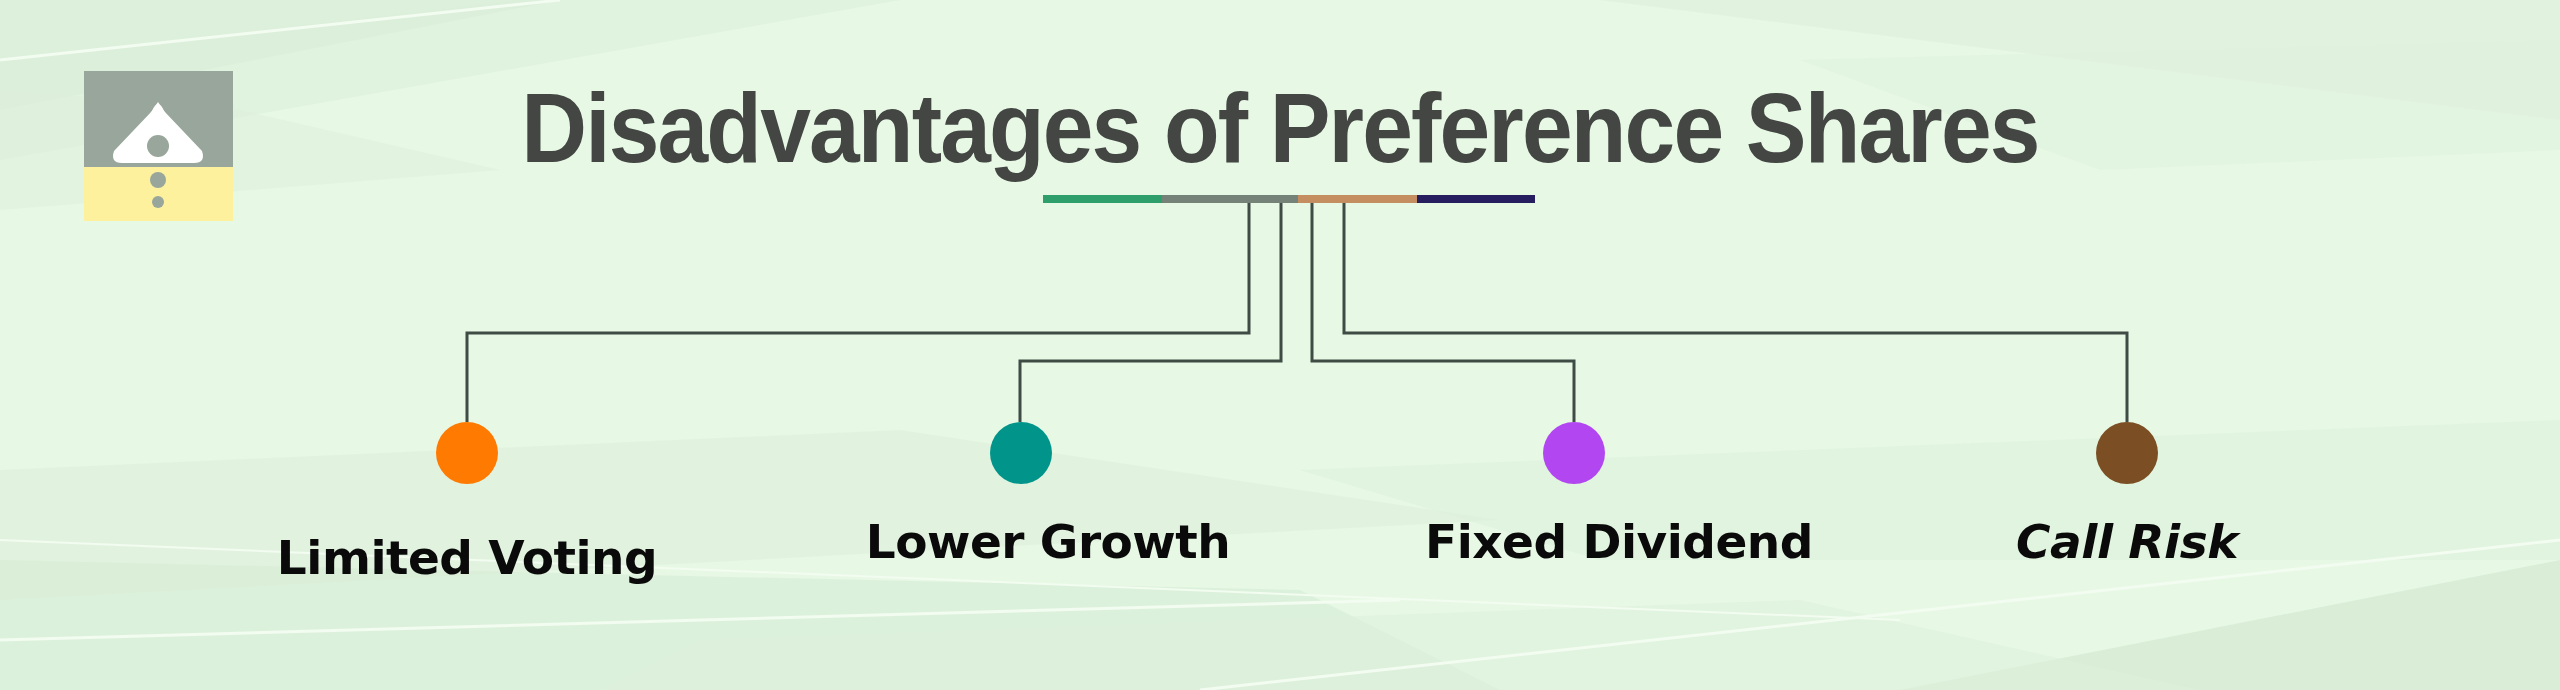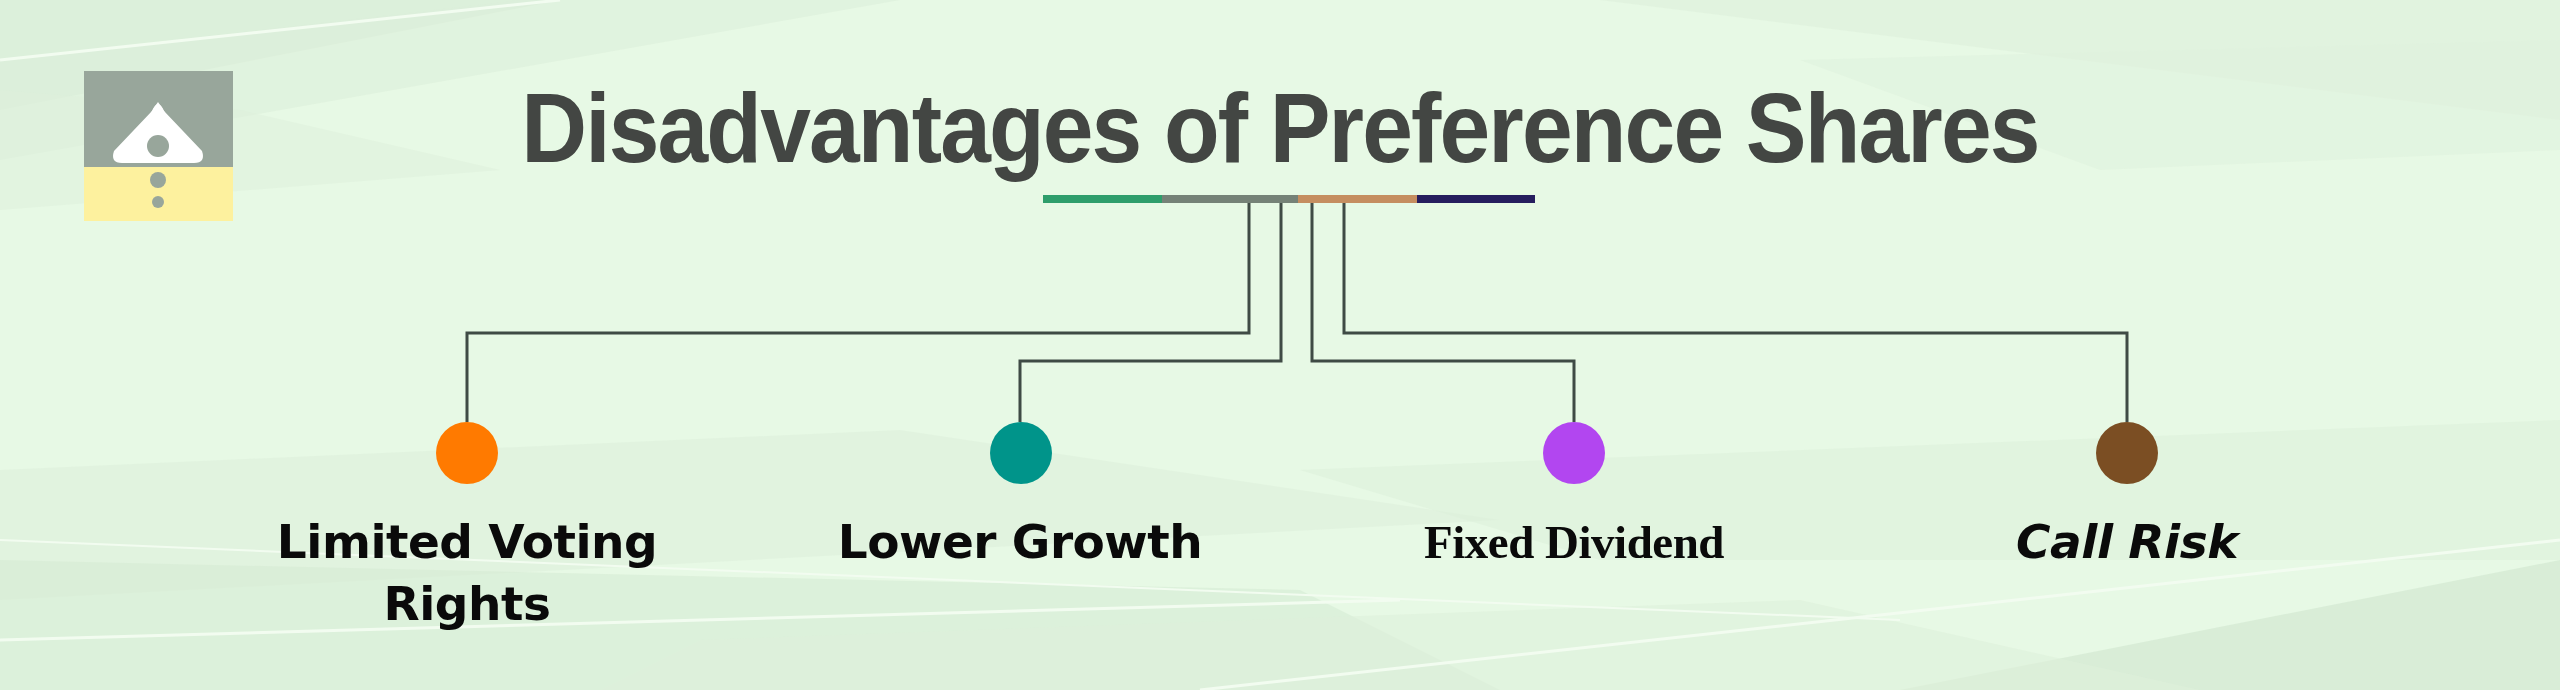--- a/index.html
+++ b/index.html
@@ -116,26 +116,25 @@
     <polyline points="1312,203 1312,361 1574,361 1574,422"></polyline>
     <polyline points="1344,203 1344,333 2127,333 2127,422"></polyline>
   </g>
 </svg>
 
 <div class="node" style="left:436px; background:#ff7a00;"></div>
 <div class="node" style="left:990px; background:#00948a;"></div>
 <div class="node" style="left:1543px; background:#b246f0;"></div>
 <div class="node" style="left:2096px; background:#7b4e23;"></div>
 
-<div class="label" style="left:237px;">
+<div class="label" style="left:237px;margin-top:16px;">
   <span>Limited Voting</span>
-  <span>Rights</span>
 </div>
-<div class="label" style="left:790px;">
+<div class="label" style="left:818px;">
   <span>Lower Growth</span>
 </div>
-<div class="label" style="left:1344px;font-family:Liberation Serif, serif;">
+<div class="label" style="left:1389px;">
   <span>Fixed Dividend</span>
 </div>
 <div class="label" style="left:1897px;font-style:italic;">
   <span>Call Risk</span>
   <span></span>
 </div>
 
 </body></html>

